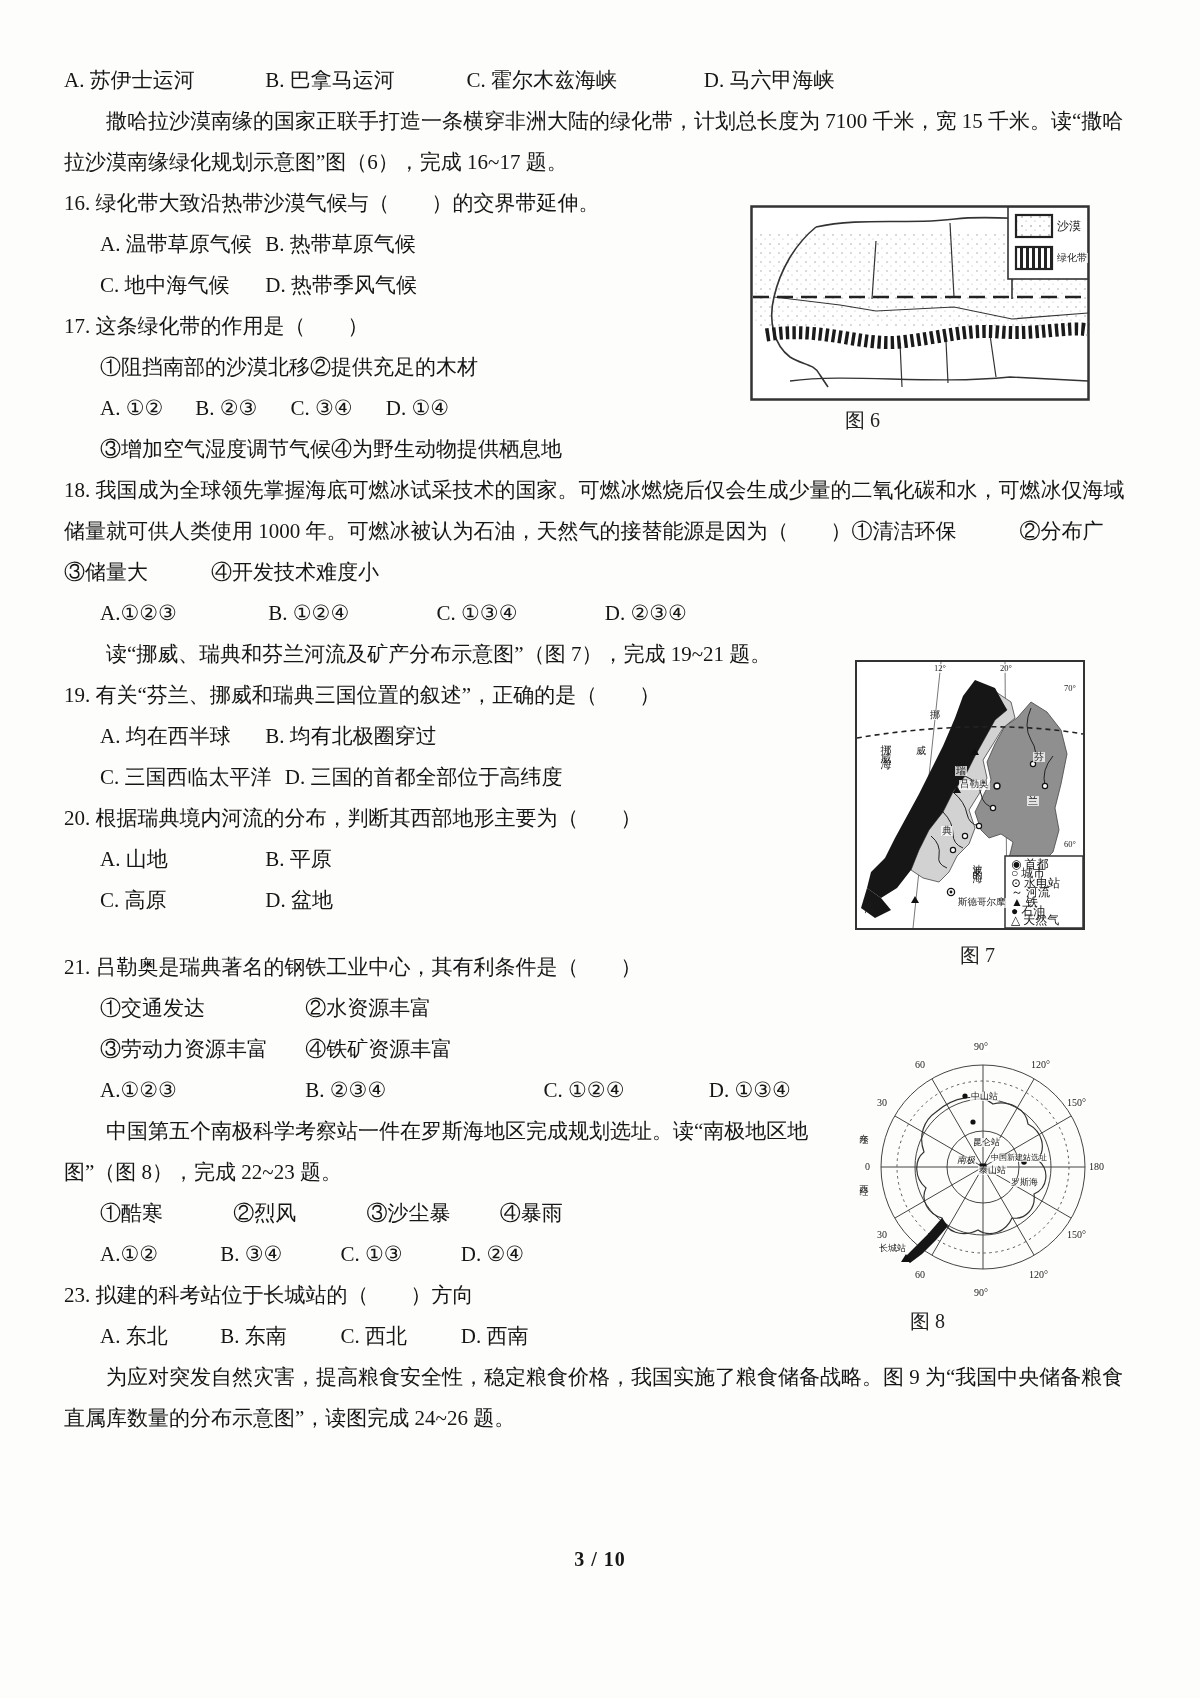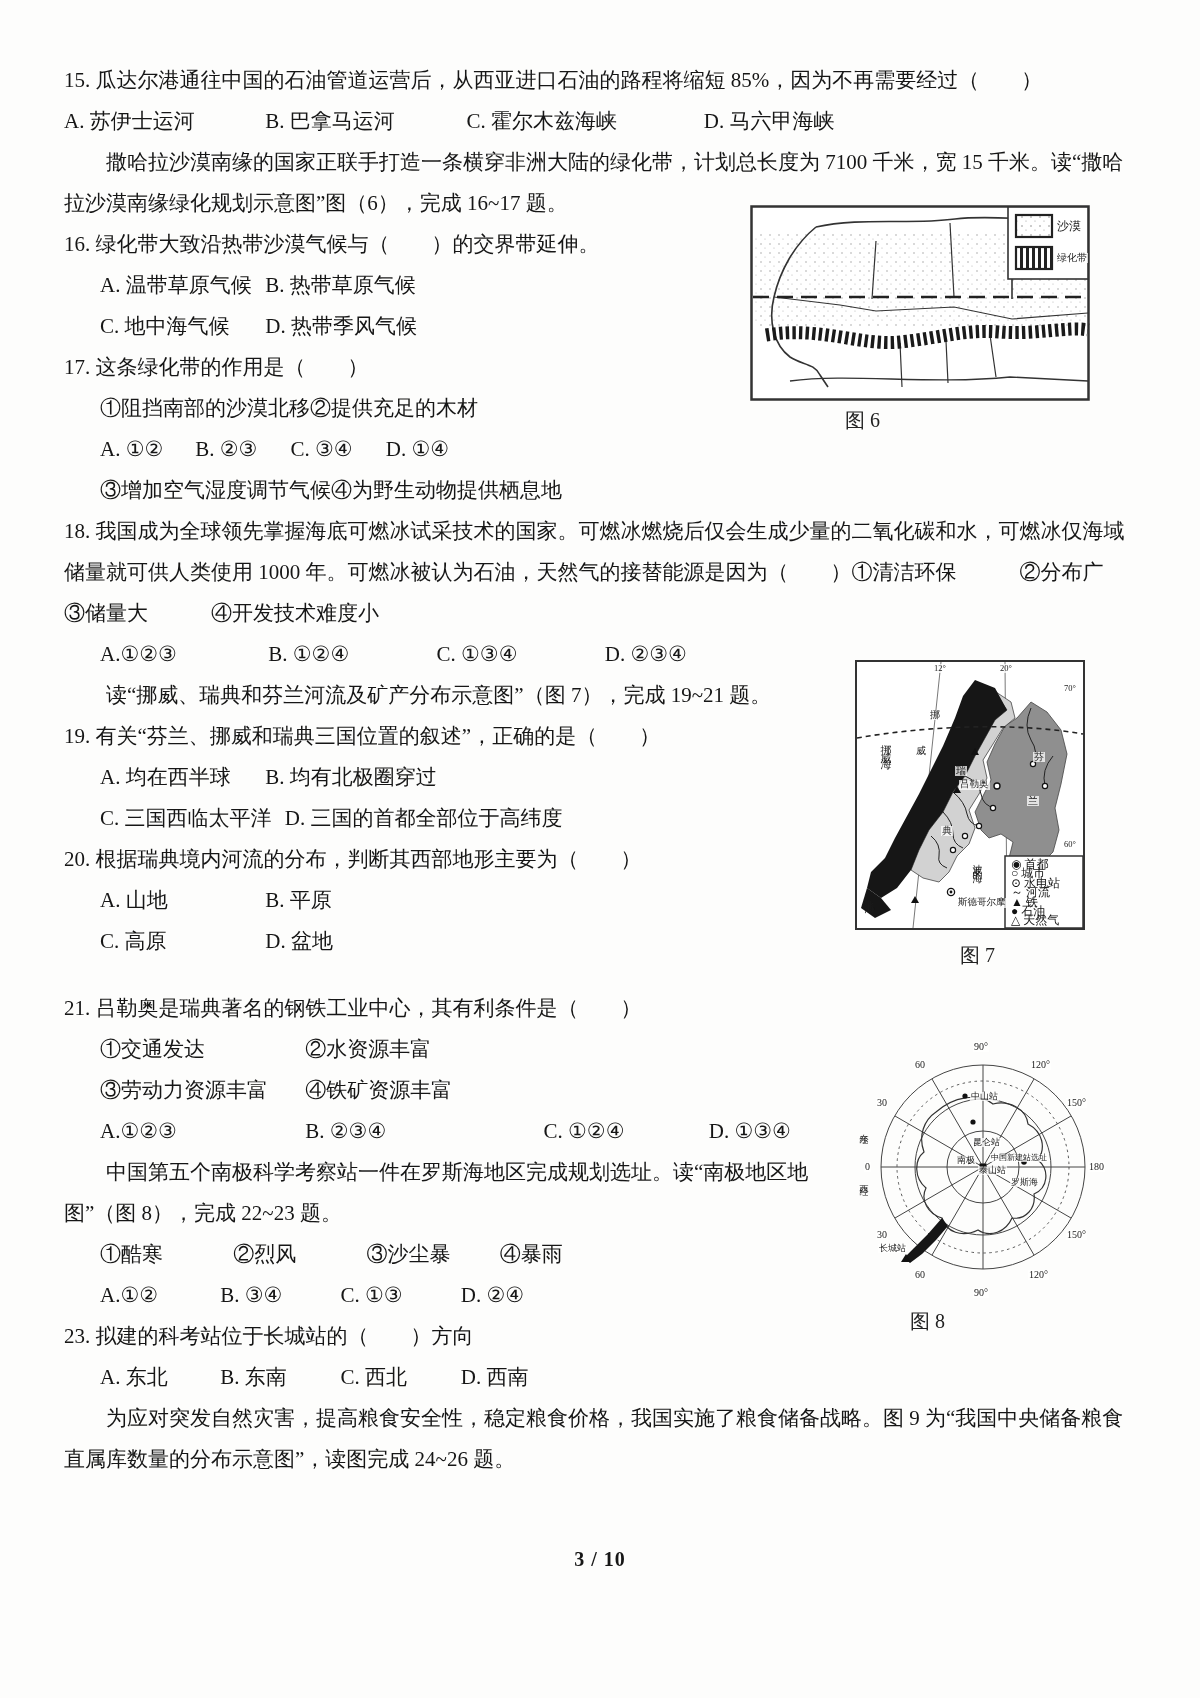--- a/index.html
+++ b/index.html
@@ -29,21 +29,20 @@
   .figcap{position:absolute;font-size:20px;color:#222;}
   svg{display:block;}
 </style>
 </head>
 <body>
 
 <div class="page">
 
   <div class="content">
 
-    <div class="ln">15.  瓜达尔港通往中国的石油管道运营后，从西亚进口石油的路程将缩短 85%，因为不再需要经过（　　）</div>
     <div class="ln">
       <span class="oc wA">A.  苏伊士运河</span>
       <span class="oc wA">B.  巴拿马运河</span>
       <span class="oc wB">C.  霍尔木兹海峡</span>
       <span class="oc">D. 马六甲海峡</span>
     </div>
 
     <div class="para">撒哈拉沙漠南缘的国家正联手打造一条横穿非洲大陆的绿化带，计划总长度为 7100 千米，宽 15 千米。读“撒哈拉沙漠南缘绿化规划示意图”图（6），完成 16~17 题。</div>
 
     <div class="ln">16.  绿化带大致沿热带沙漠气候与（　　）的交界带延伸。</div>
@@ -292,21 +291,21 @@
     <span class="lbl" style="left:230px;top:120px;font-size:10px;">180</span>
     <span class="lbl" style="left:18px;top:188px;font-size:10px;">30</span>
     <span class="lbl" style="left:208px;top:188px;font-size:10px;">150°</span>
     <span class="lbl" style="left:56px;top:228px;font-size:10px;">60</span>
     <span class="lbl" style="left:170px;top:228px;font-size:10px;">120°</span>
     <span class="lbl" style="left:115px;top:246px;font-size:10px;">90°</span>
 
     <span class="lbl" style="left:112px;top:50px;font-size:9px;">中山站</span>
     <span class="lbl" style="left:120px;top:76px;font-size:9px;margin-top:48px;">泰山站</span>
     <span class="lbl" style="left:114px;top:96px;font-size:9px;">昆仑站</span>
-    <span class="lbl" style="left:98px;top:114px;font-size:9px;">南极</span>
+    <span class="lbl" style="left:98px;top:114px;font-size:9px;font-style:italic;">南极</span>
     <span class="lbl" style="left:132px;top:112px;font-size:8px;">中国新建站选址</span>
     <span class="lbl" style="left:152px;top:136px;font-size:9px;">罗斯海</span>
     <span class="lbl" style="left:20px;top:202px;font-size:9px;">长城站</span>
     <div class="figcap" style="left:52px;top:266px;">图 8</div>
   </div>
 
   <div class="footer">3 / 10</div>
 
 </div>
 

